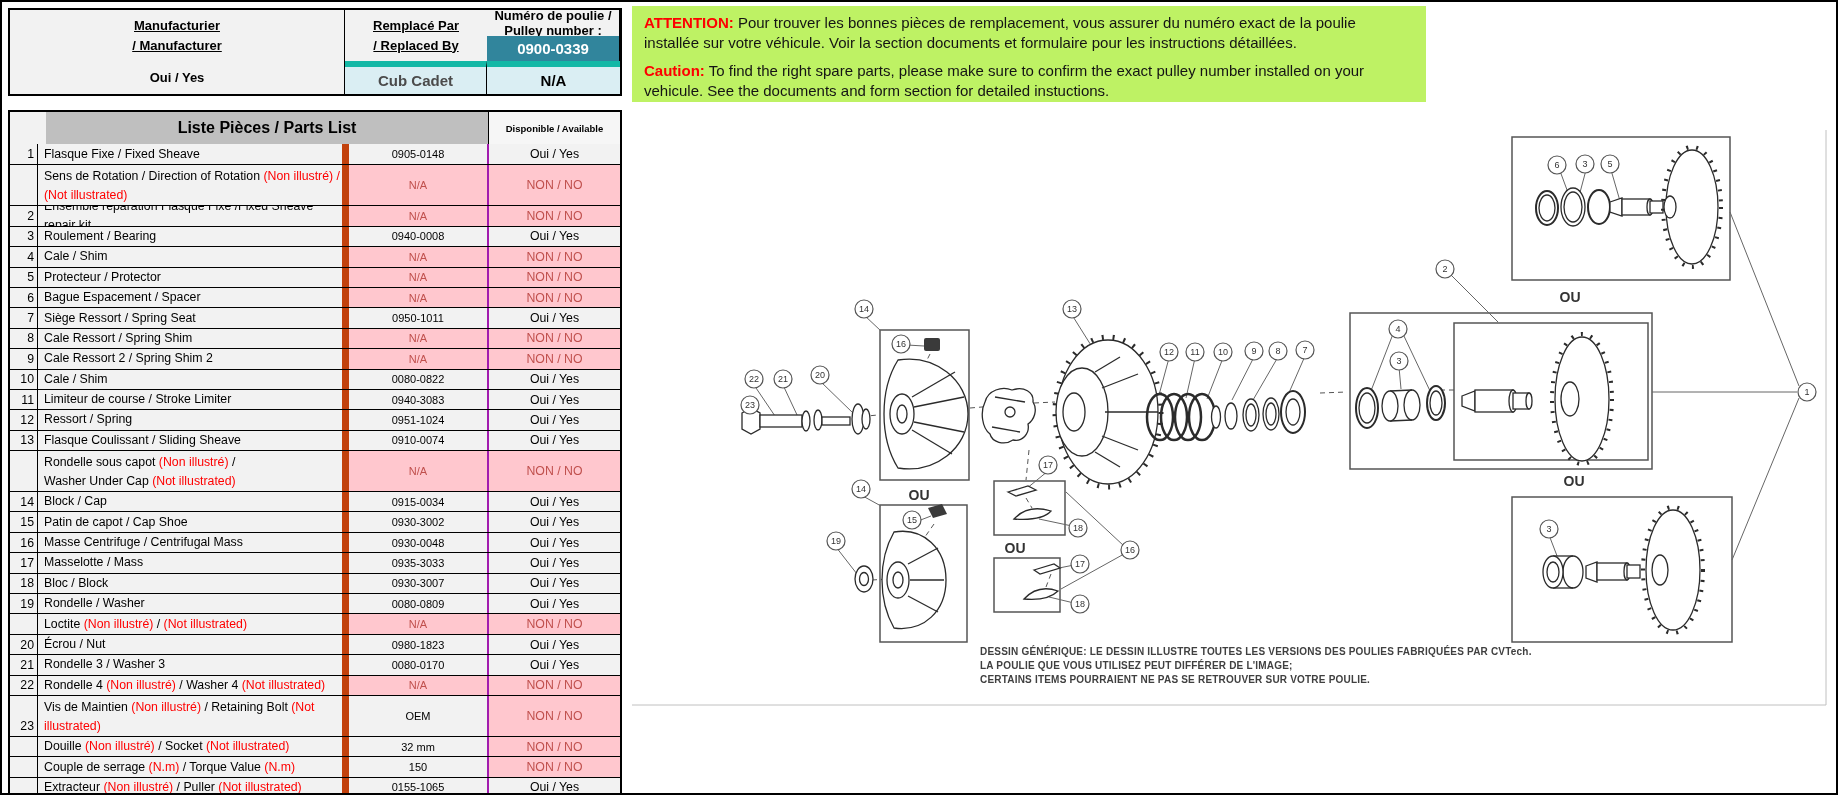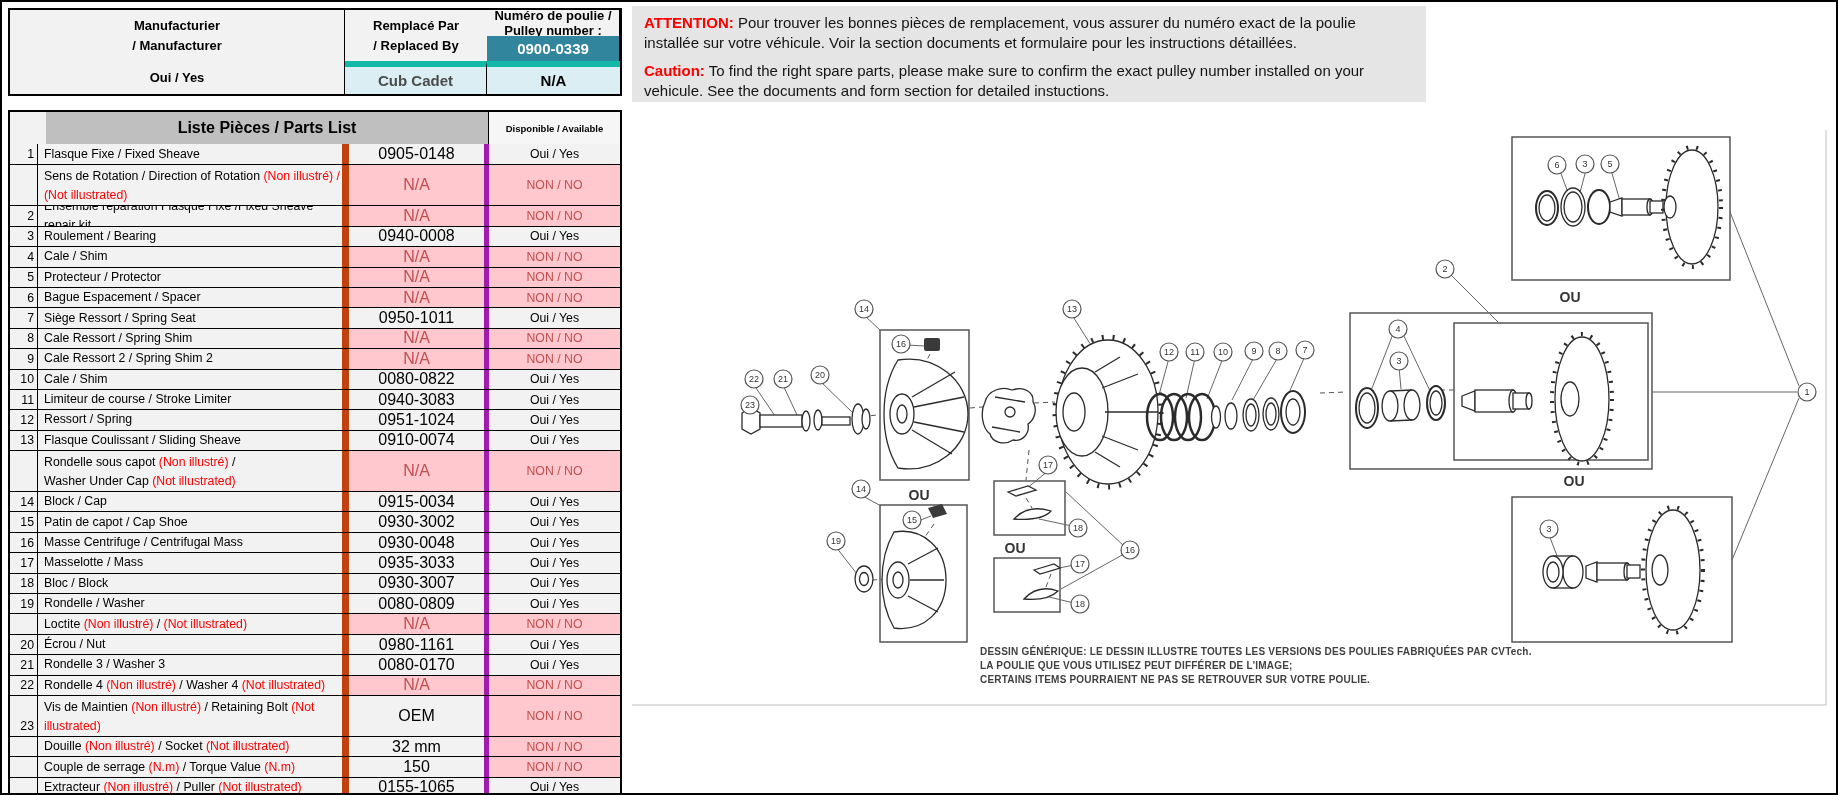--- a/index.html
+++ b/index.html
@@ -12,45 +12,45 @@
   .hdr-block{
     position:absolute;left:6px;top:6px;width:614px;height:88px;
     border:2px solid #000;box-sizing:border-box;background:#f2f2f2;
     display:grid;grid-template-columns:335px 142px 1fr;grid-template-rows:26px 25px 1fr;
   }
   .hdr-cell{display:flex;align-items:center;justify-content:center;text-align:center;
     font-weight:bold;font-size:13px;color:#000;box-sizing:border-box;}
   .hdr-c1{border-right:1.5px solid #000;}
   .hdr-c2{border-right:1.5px solid #000;}
   .pulley-num{background:#31859C;color:#fff;font-size:15px;}
-  .merged2{grid-row:1 / span 2;white-space:pre-line;line-height:1.5;}
+  .merged2{grid-row:1 / span 2;white-space:pre-line;line-height:1.5;text-decoration:underline;}
   .lightblue{background:#DAEEF3;border-top:6px solid #14b8a6;font-size:15px;}
   .manu-val{color:#4b4b4b;}
   
   .notice{
-    position:absolute;left:630px;top:4px;width:794px;height:96px;background:#e5e5e5;
+    position:absolute;left:630px;top:4px;width:794px;height:96px;background:#bef264;
     box-sizing:border-box;padding:7px 12px 0 12px;font-size:15px;color:#141414;line-height:19.5px;
   }
   .notice p{margin:0 0 9px 0;}
   .nlabel{color:#FE0000;font-weight:bold;}
   
   .ptable{
     position:absolute;left:6px;top:108px;width:614px;
     border:2px solid #000;box-sizing:border-box;background:#f2f2f2;
   }
   .prow{display:flex;height:20.4px;border-top:1px solid #000;box-sizing:border-box;}
   .prow.first{border-top:none;}
   .prow.tall{height:41px;}
   .pcell{box-sizing:border-box;overflow:hidden;}
   .c-num{width:28px;border-right:1px solid #000;display:flex;align-items:center;justify-content:flex-end;
     padding-right:3px;font-size:12.3px;}
   .c-desc{flex:1;border-right:7px solid #c2410c;display:flex;flex-direction:column;justify-content:center;
     padding-left:6px;font-size:12.3px;line-height:19px;}
-  .c-part{width:140px;border-right:5px solid #a21caf;display:flex;align-items:center;justify-content:center;
-    font-size:16px;}
+  .c-part{width:140px;border-right:2px solid #a21caf;display:flex;align-items:center;justify-content:center;
+    font-size:11px;}
   .c-avail{width:131px;display:flex;align-items:center;justify-content:center;font-size:12.3px;}
   .title-row{display:flex;height:32px;padding-left:36px;}
   .t-title{flex:1;background:#BFBFBF;border-right:1px solid #000;display:flex;align-items:center;
     justify-content:center;font-weight:bold;font-size:16px;}
   .t-avail{width:131px;background:#f6f6f6;display:flex;align-items:center;justify-content:center;
     font-weight:bold;font-size:9.5px;}
   .pink{background:#FFC7CE;color:#C0504D;}
   .rd{color:#FE0000;}
   .tall .c-desc{justify-content:space-between;padding-top:2px;padding-bottom:2px;}
   .tall .c-num{align-items:flex-end;padding-bottom:3px;}
@@ -262,21 +262,21 @@
           <div><span>Loctite </span><span class="rd">(Non illustré)</span><span> / </span><span class="rd">(Not illustrated)</span></div>
         </div>
         <div class="pcell c-part pink">N/A</div>
         <div class="pcell c-avail pink">NON / NO</div>
       </div>
       <div class="prow">
         <div class="pcell c-num">20</div>
         <div class="pcell c-desc">
           <div><span>Écrou / Nut</span></div>
         </div>
-        <div class="pcell c-part">0980-1161</div>
+        <div class="pcell c-part">0980-1823</div>
         <div class="pcell c-avail">Oui / Yes</div>
       </div>
       <div class="prow">
         <div class="pcell c-num">21</div>
         <div class="pcell c-desc">
           <div><span>Rondelle 3 / Washer 3</span></div>
         </div>
         <div class="pcell c-part">0080-0170</div>
         <div class="pcell c-avail">Oui / Yes</div>
       </div>

